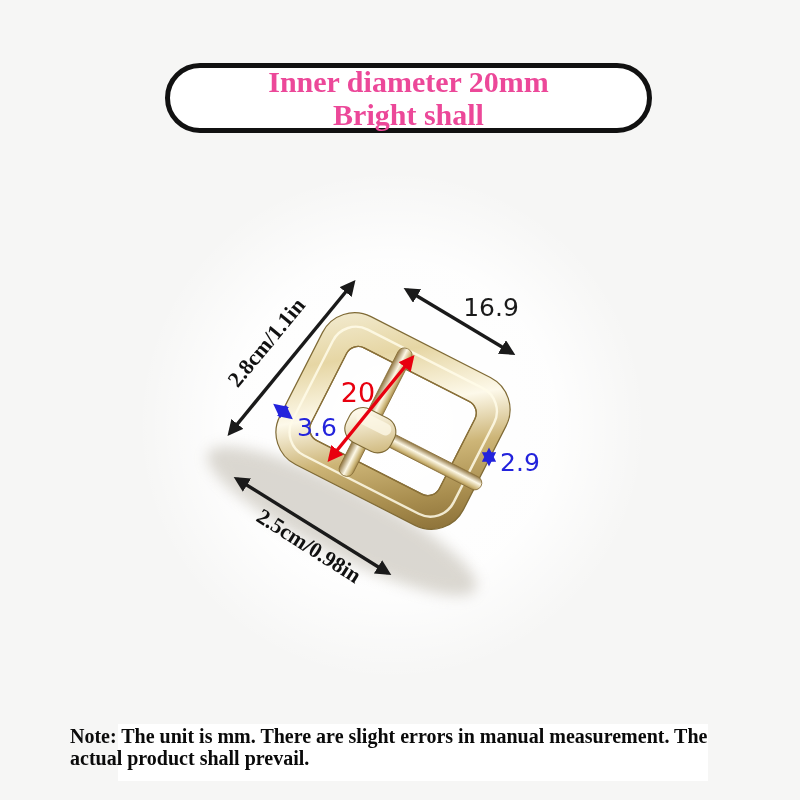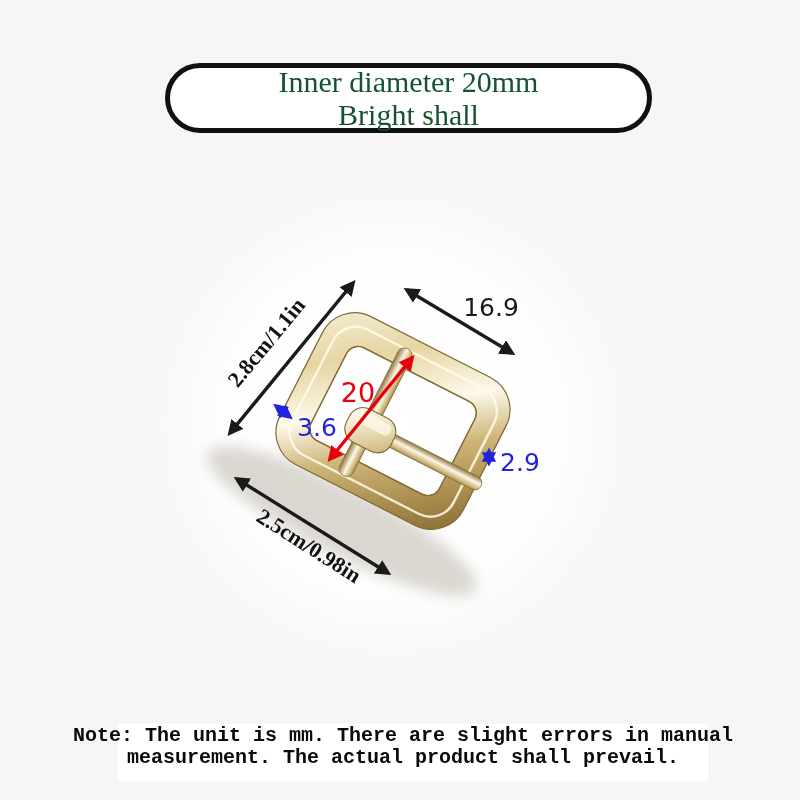--- a/index.html
+++ b/index.html
@@ -8,35 +8,34 @@
     background:#f6f6f5;
     font-family:"Liberation Serif","DejaVu Serif",serif;
   }
   .title-box{
     position:absolute;left:165px;top:63px;width:487px;height:70px;
     box-sizing:border-box;border:5px solid #111;border-radius:40px;
     background:#ffffff;display:flex;flex-direction:column;
     align-items:center;justify-content:center;
   }
   .title-box .tl{
-    font-weight:normal;font-size:30px;line-height:33px;color:#14532d;
+    font-weight:bold;font-size:30px;line-height:33px;color:#ec4899;
     text-align:center;white-space:nowrap;
   }
   .photo-svg{position:absolute;left:0;top:0;width:800px;height:800px;}
   .num{font-family:"DejaVu Sans","Liberation Sans",sans-serif;}
   .dimserif{font-family:"Liberation Serif","DejaVu Serif",serif;font-weight:bold;}
   .note-band{
     position:absolute;left:118px;top:724px;width:590px;height:57px;
     background:#ffffff;
   }
   .note-text{
     position:absolute;left:70px;top:725px;width:666px;
-    text-align:center;font-weight:bold;font-size:20px;line-height:22px;
+    font-weight:bold;font-size:20px;line-height:22px;
     color:#0a0a0a;
-    font-family:Liberation Mono, monospace;
   }
 </style>
 </head>
 <body>
 
 <div class="title-box">
   <div class="tl">Inner diameter 20mm</div>
   <div class="tl">Bright shall</div>
 </div>
 

